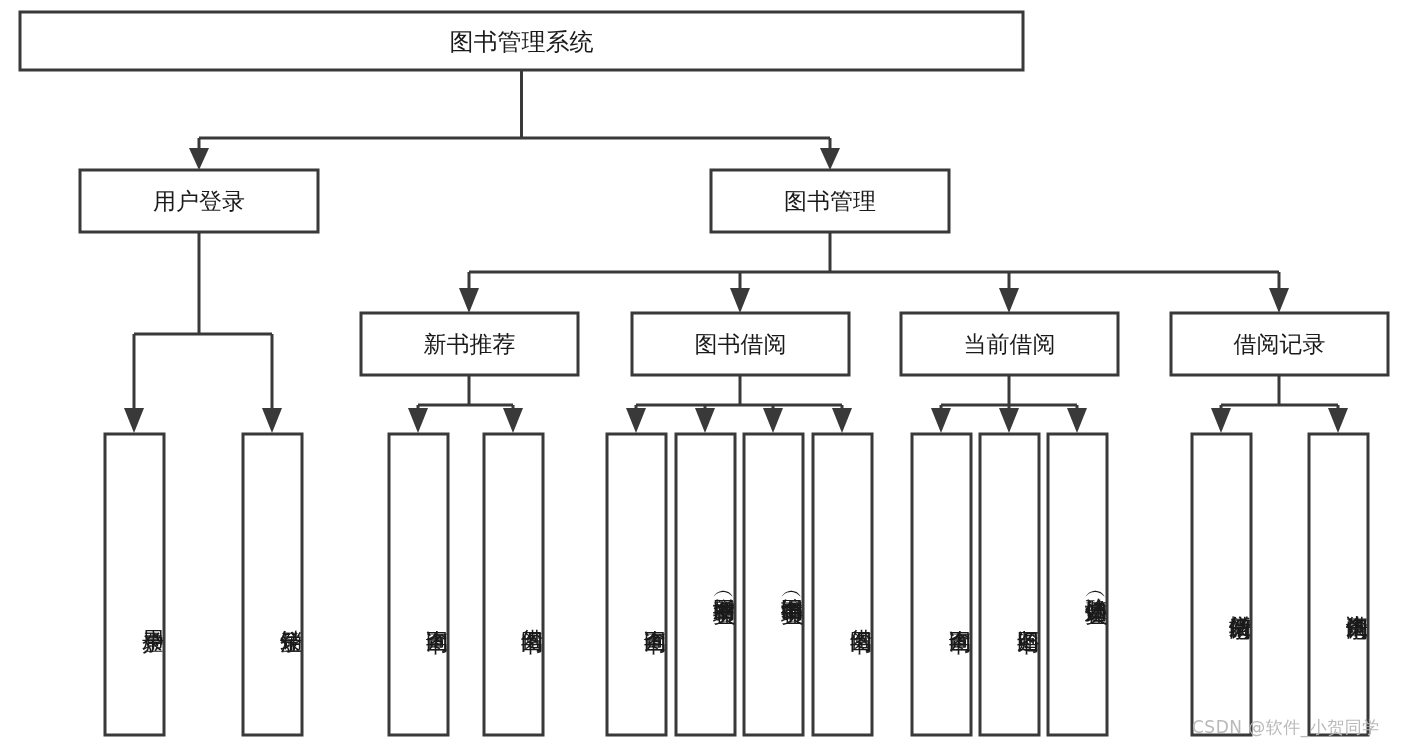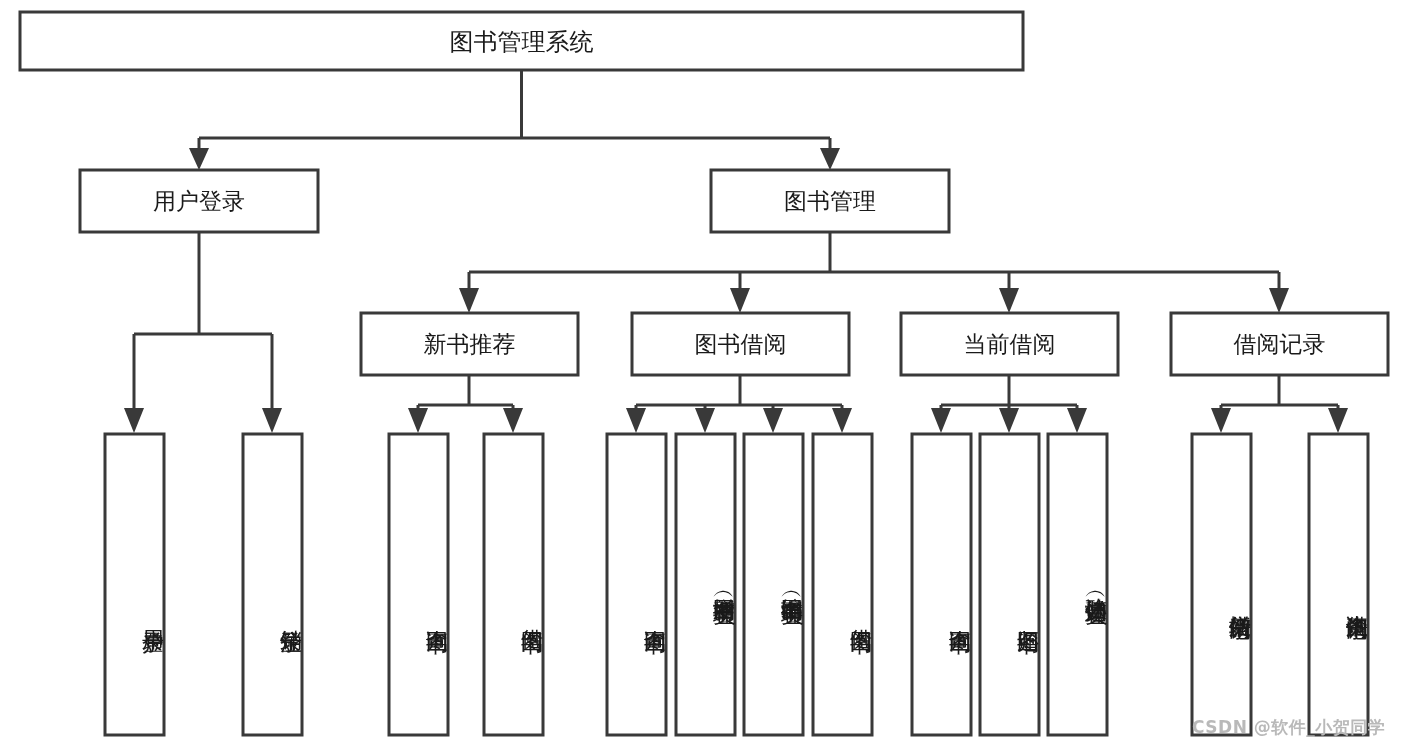--- a/index.html
+++ b/index.html
@@ -71,21 +71,20 @@
   }
   .watermark {
     position: absolute;
     left: 1192px;
     top: 716px;
     font-family: "DejaVu Sans", "Liberation Sans", sans-serif;
     font-size: 17px;
     color: #b9b9b9;
     white-space: nowrap;
     letter-spacing: 0.5px;
-    font-weight: bold;
   }
 </style>
 </head>
 <body>
 
 <div id="diagram-root">
 
   <svg id="diagram-svg" viewBox="0 0 1405 747" xmlns="http://www.w3.org/2000/svg">
 
     <g>

